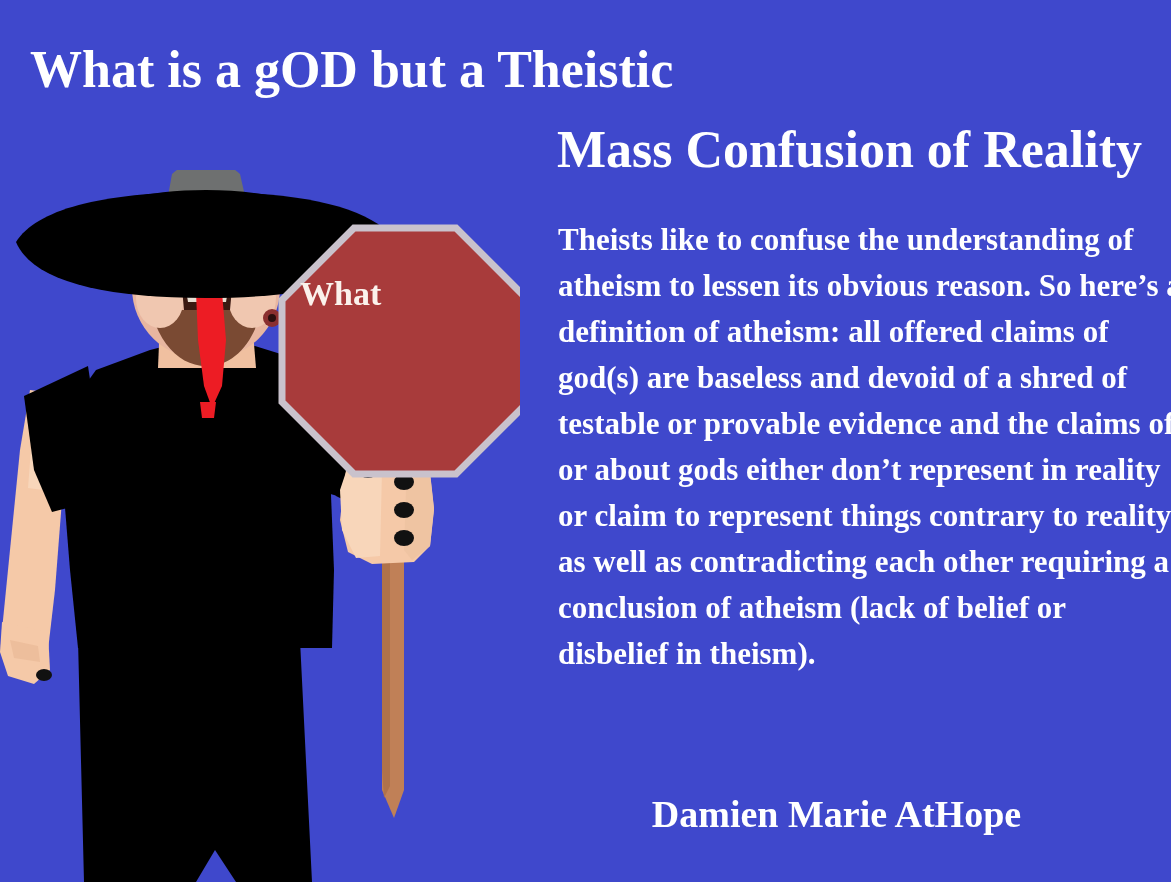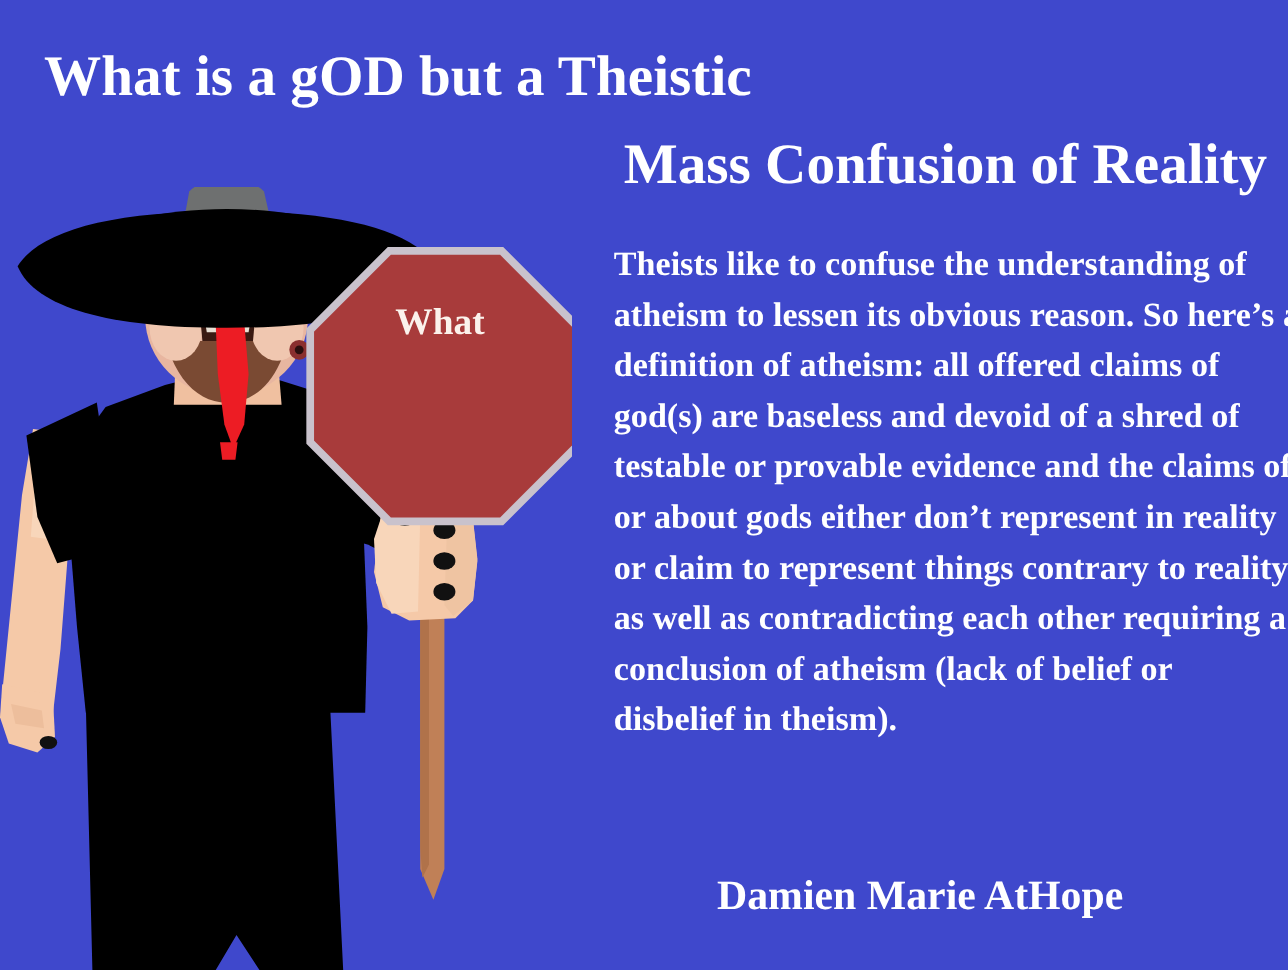--- a/index.html
+++ b/index.html
@@ -12,21 +12,21 @@
     width: 1171px;
     height: 882px;
     overflow: hidden;
     background: #3F48CC;
     font-family: "Liberation Serif", "DejaVu Serif", serif;
   }
 
   
   .headline {
     position: absolute;
-    left: 10px;
+    left: 0;
     top: 30px;
     width: 1160px;
     color: #FFFFFF;
     font-weight: bold;
     font-size: 52px;
     line-height: 80px;
     letter-spacing: 0px;
   }
   .headline .l1 {
     display: block;
@@ -75,21 +75,21 @@
     height: 712px;
   }
   .illustration svg { display: block; }
 
   
   .sign-text {
     position: absolute;
     left: 300px;
     top: 268px;
     width: 200px;
-    text-align: center;
+    text-align: left;
     color: #FBF2EC;
     font-weight: bold;
     font-size: 34px;
     line-height: 52px;
     pointer-events: none;
   }
   .sign-text span { display: block; }
 </style>
 </head>
 <body>

